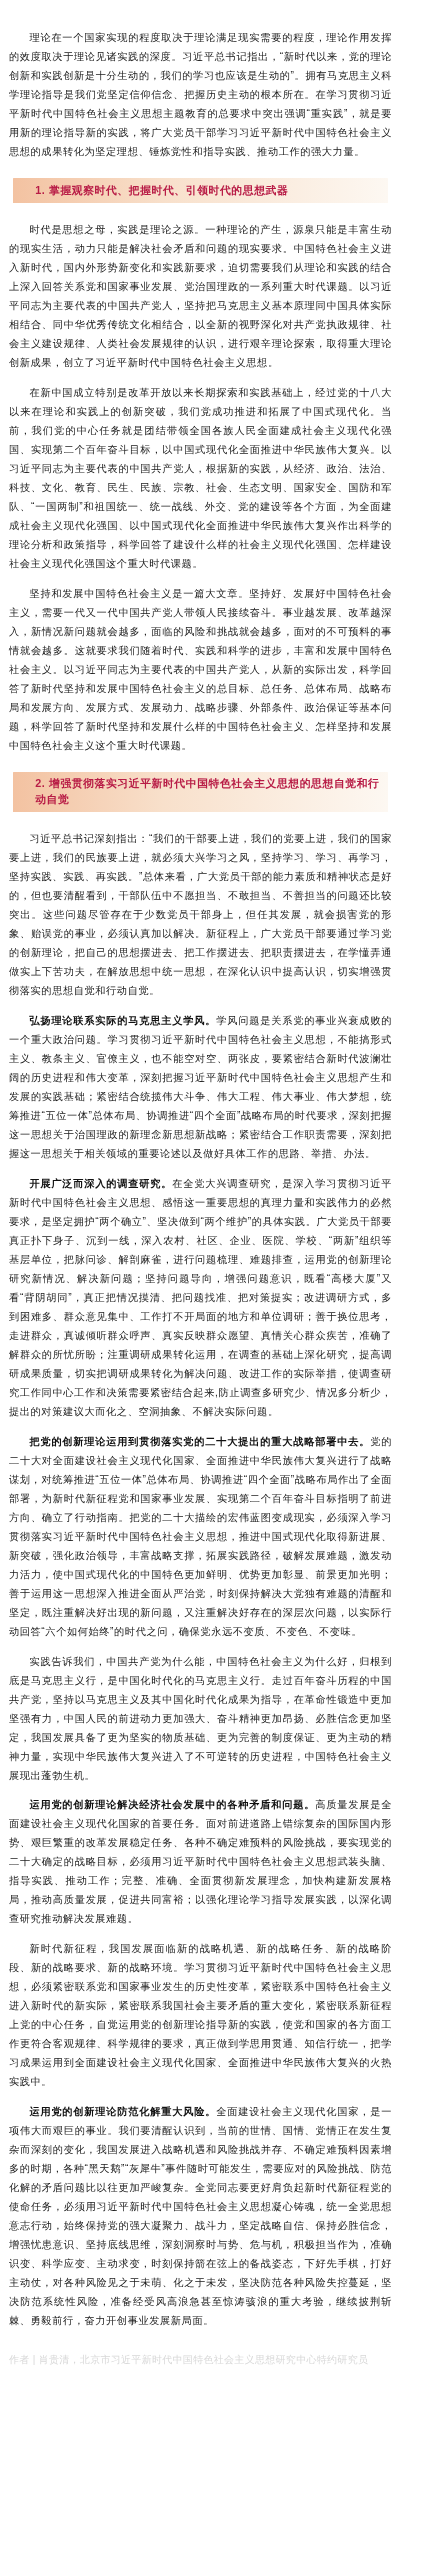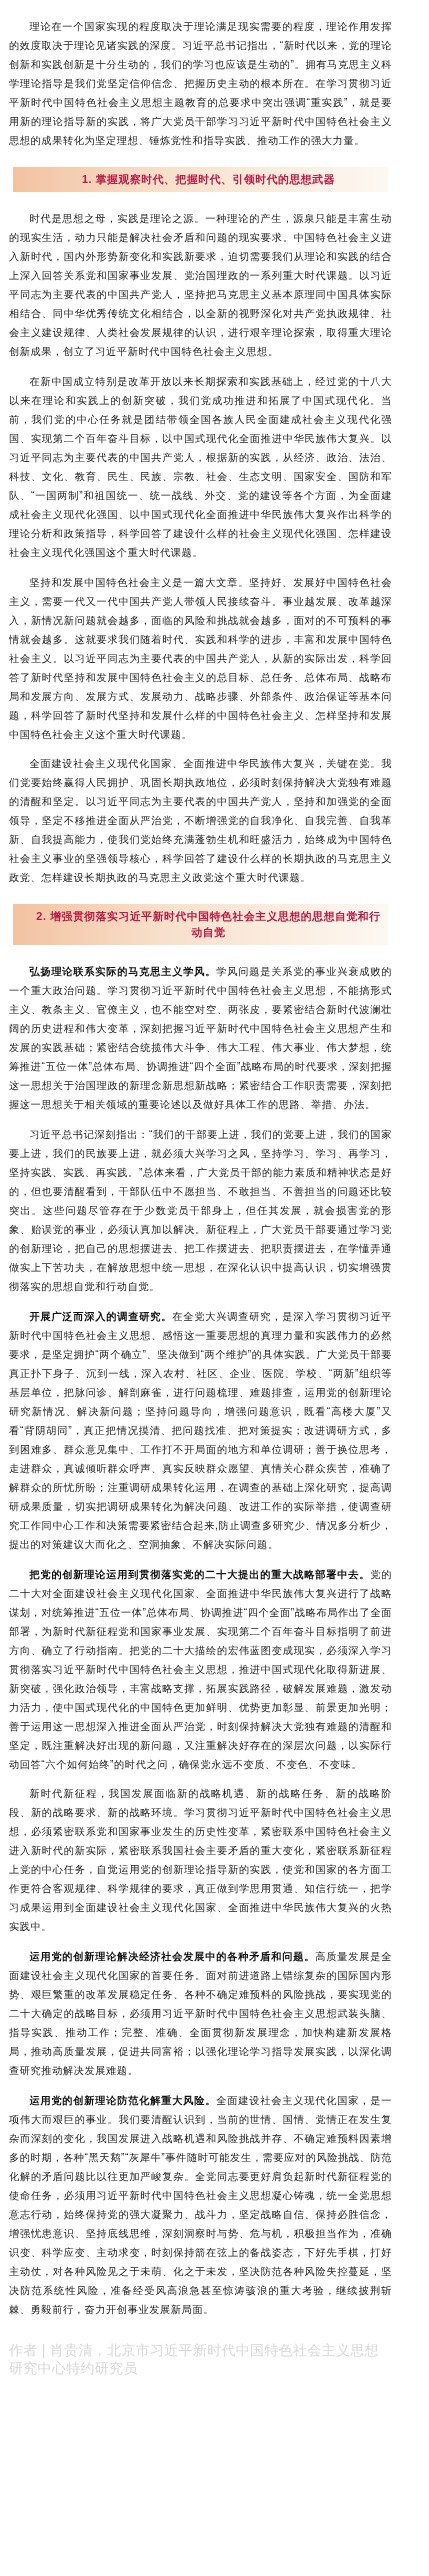--- a/index.html
+++ b/index.html
@@ -3,49 +3,49 @@
 <meta charset="utf-8">
 <style>
   html, body { margin: 0; padding: 0; background: #ffffff; }
   .page {
     width: 415px;
     box-sizing: border-box;
     padding: 6px 23px 13px 9px;
     background: #ffffff;
     font-family: "Liberation Sans", "DejaVu Sans", sans-serif;
     color: #1a1a1a;
+    margin-top: 11px;
   }
   .para {
     font-size: 10.2px;
     line-height: 19px;
     letter-spacing: 0.6px;
     text-align: justify;
     text-indent: 2em;
     margin: 10.8px 0;
     color: #1a1a1a;
     word-break: break-all;
   }
   .para .lead { font-weight: bold; color: #111111; }
   .heading-band {
     margin: 17px 4.2px;
     padding: 4.8px 6px 4.8px 22px;
     background: linear-gradient(to right, #f3c2a1 0%, #f8e0cb 40%, #fdf8f2 100%);
     border-radius: 0.6px;
-    text-align: center;
   }
   .heading-text {
     color: #b81c46;
     font-size: 10.8px;
     font-weight: bold;
     line-height: 15.6px;
     letter-spacing: 0.6px;
   }
   .footer-note {
     margin-top: 23px;
-    font-size: 14px;
+    font-size: 10px;
     letter-spacing: 0.3px;
     color: #d8d8d8;
   }
 </style>
 </head>
 <body>
 
 <div class="page">
   <p class="para">理论在一个国家实现的程度取决于理论满足现实需要的程度，理论作用发挥的效度取决于理论见诸实践的深度。习近平总书记指出，“新时代以来，党的理论创新和实践创新是十分生动的，我们的学习也应该是生动的”。拥有马克思主义科学理论指导是我们党坚定信仰信念、把握历史主动的根本所在。在学习贯彻习近平新时代中国特色社会主义思想主题教育的总要求中突出强调“重实践”，就是要用新的理论指导新的实践，将广大党员干部学习习近平新时代中国特色社会主义思想的成果转化为坚定理想、锤炼党性和指导实践、推动工作的强大力量。</p>
   <div id="sections-root">
@@ -53,43 +53,43 @@
     <div class="heading-band">
       <span class="heading-text">1. 掌握观察时代、把握时代、引领时代的思想武器</span>
     </div>
 
   <p class="para"><span>时代是思想之母，实践是理论之源。一种理论的产生，源泉只能是丰富生动的现实生活，动力只能是解决社会矛盾和问题的现实要求。中国特色社会主义进入新时代，国内外形势新变化和实践新要求，迫切需要我们从理论和实践的结合上深入回答关系党和国家事业发展、党治国理政的一系列重大时代课题。以习近平同志为主要代表的中国共产党人，坚持把马克思主义基本原理同中国具体实际相结合、同中华优秀传统文化相结合，以全新的视野深化对共产党执政规律、社会主义建设规律、人类社会发展规律的认识，进行艰辛理论探索，取得重大理论创新成果，创立了习近平新时代中国特色社会主义思想。</span></p>
 
   <p class="para"><span>在新中国成立特别是改革开放以来长期探索和实践基础上，经过党的十八大以来在理论和实践上的创新突破，我们党成功推进和拓展了中国式现代化。当前，我们党的中心任务就是团结带领全国各族人民全面建成社会主义现代化强国、实现第二个百年奋斗目标，以中国式现代化全面推进中华民族伟大复兴。以习近平同志为主要代表的中国共产党人，根据新的实践，从经济、政治、法治、科技、文化、教育、民生、民族、宗教、社会、生态文明、国家安全、国防和军队、“一国两制”和祖国统一、统一战线、外交、党的建设等各个方面，为全面建成社会主义现代化强国、以中国式现代化全面推进中华民族伟大复兴作出科学的理论分析和政策指导，科学回答了建设什么样的社会主义现代化强国、怎样建设社会主义现代化强国这个重大时代课题。</span></p>
 
   <p class="para"><span>坚持和发展中国特色社会主义是一篇大文章。坚持好、发展好中国特色社会主义，需要一代又一代中国共产党人带领人民接续奋斗。事业越发展、改革越深入，新情况新问题就会越多，面临的风险和挑战就会越多，面对的不可预料的事情就会越多。这就要求我们随着时代、实践和科学的进步，丰富和发展中国特色社会主义。以习近平同志为主要代表的中国共产党人，从新的实际出发，科学回答了新时代坚持和发展中国特色社会主义的总目标、总任务、总体布局、战略布局和发展方向、发展方式、发展动力、战略步骤、外部条件、政治保证等基本问题，科学回答了新时代坚持和发展什么样的中国特色社会主义、怎样坚持和发展中国特色社会主义这个重大时代课题。</span></p>
 
-  <p class="para"><span>全面建设社会主义现代化国家、全面推进中华民族伟大复兴，关键在党。我们党要始终赢得人民拥护、巩固长期执政地位，必须时刻保持解决大党独有难题的清醒和坚定。以习近平同志为主要代表的中国共产党人，坚持和加强党的全面领导，坚定不移推进全面从严治党，不断增强党的自我净化、自我完善、自我革新、自我提高能力，使我们党始终充满蓬勃生机和旺盛活力，始终成为中国特色社会主义事业的坚强领导核心，科学回答了建设什么样的长期执政的马克思主义政党、怎样建设长期执政的马克思主义政党这个重大时代课题。</span></p>
 
 </section>
 
   <section>
     <div class="heading-band">
       <span class="heading-text">2. 增强贯彻落实习近平新时代中国特色社会主义思想的思想自觉和行动自觉</span>
     </div>
 
+  <p class="para"><span>习近平总书记深刻指出：“我们的干部要上进，我们的党要上进，我们的国家要上进，我们的民族要上进，就必须大兴学习之风，坚持学习、学习、再学习，坚持实践、实践、再实践。”总体来看，广大党员干部的能力素质和精神状态是好的，但也要清醒看到，干部队伍中不愿担当、不敢担当、不善担当的问题还比较突出。这些问题尽管存在于少数党员干部身上，但任其发展，就会损害党的形象、贻误党的事业，必须认真加以解决。新征程上，广大党员干部要通过学习党的创新理论，把自己的思想摆进去、把工作摆进去、把职责摆进去，在学懂弄通做实上下苦功夫，在解放思想中统一思想，在深化认识中提高认识，切实增强贯彻落实的思想自觉和行动自觉。</span></p>
+
   <p class="para"><strong class="lead">弘扬理论联系实际的马克思主义学风。</strong><span>学风问题是关系党的事业兴衰成败的一个重大政治问题。学习贯彻习近平新时代中国特色社会主义思想，不能搞形式主义、教条主义、官僚主义，也不能空对空、两张皮，要紧密结合新时代波澜壮阔的历史进程和伟大变革，深刻把握习近平新时代中国特色社会主义思想产生和发展的实践基础；紧密结合统揽伟大斗争、伟大工程、伟大事业、伟大梦想，统筹推进“五位一体”总体布局、协调推进“四个全面”战略布局的时代要求，深刻把握这一思想关于治国理政的新理念新思想新战略；紧密结合工作职责需要，深刻把握这一思想关于相关领域的重要论述以及做好具体工作的思路、举措、办法。</span></p>
-
-  <p class="para"><span>习近平总书记深刻指出：“我们的干部要上进，我们的党要上进，我们的国家要上进，我们的民族要上进，就必须大兴学习之风，坚持学习、学习、再学习，坚持实践、实践、再实践。”总体来看，广大党员干部的能力素质和精神状态是好的，但也要清醒看到，干部队伍中不愿担当、不敢担当、不善担当的问题还比较突出。这些问题尽管存在于少数党员干部身上，但任其发展，就会损害党的形象、贻误党的事业，必须认真加以解决。新征程上，广大党员干部要通过学习党的创新理论，把自己的思想摆进去、把工作摆进去、把职责摆进去，在学懂弄通做实上下苦功夫，在解放思想中统一思想，在深化认识中提高认识，切实增强贯彻落实的思想自觉和行动自觉。</span></p>
 
   <p class="para"><strong class="lead">开展广泛而深入的调查研究。</strong><span>在全党大兴调查研究，是深入学习贯彻习近平新时代中国特色社会主义思想、感悟这一重要思想的真理力量和实践伟力的必然要求，是坚定拥护“两个确立”、坚决做到“两个维护”的具体实践。广大党员干部要真正扑下身子、沉到一线，深入农村、社区、企业、医院、学校、“两新”组织等基层单位，把脉问诊、解剖麻雀，进行问题梳理、难题排查，运用党的创新理论研究新情况、解决新问题；坚持问题导向，增强问题意识，既看“高楼大厦”又看“背阴胡同”，真正把情况摸清、把问题找准、把对策提实；改进调研方式，多到困难多、群众意见集中、工作打不开局面的地方和单位调研；善于换位思考，走进群众，真诚倾听群众呼声、真实反映群众愿望、真情关心群众疾苦，准确了解群众的所忧所盼；注重调研成果转化运用，在调查的基础上深化研究，提高调研成果质量，切实把调研成果转化为解决问题、改进工作的实际举措，使调查研究工作同中心工作和决策需要紧密结合起来,防止调查多研究少、情况多分析少，提出的对策建议大而化之、空洞抽象、不解决实际问题。</span></p>
 
   <p class="para"><strong class="lead">把党的创新理论运用到贯彻落实党的二十大提出的重大战略部署中去。</strong><span>党的二十大对全面建设社会主义现代化国家、全面推进中华民族伟大复兴进行了战略谋划，对统筹推进“五位一体”总体布局、协调推进“四个全面”战略布局作出了全面部署，为新时代新征程党和国家事业发展、实现第二个百年奋斗目标指明了前进方向、确立了行动指南。把党的二十大描绘的宏伟蓝图变成现实，必须深入学习贯彻落实习近平新时代中国特色社会主义思想，推进中国式现代化取得新进展、新突破，强化政治领导，丰富战略支撑，拓展实践路径，破解发展难题，激发动力活力，使中国式现代化的中国特色更加鲜明、优势更加彰显、前景更加光明；善于运用这一思想深入推进全面从严治党，时刻保持解决大党独有难题的清醒和坚定，既注重解决好出现的新问题，又注重解决好存在的深层次问题，以实际行动回答“六个如何始终”的时代之问，确保党永远不变质、不变色、不变味。</span></p>
 </section>
 
   <section>
 
+  <p class="para"><span>实践告诉我们，中国共产党为什么能，中国特色社会主义为什么好，归根到底是马克思主义行，是中国化时代化的马克思主义行。走过百年奋斗历程的中国共产党，坚持以马克思主义及其中国化时代化成果为指导，在革命性锻造中更加坚强有力，中国人民的前进动力更加强大、奋斗精神更加昂扬、必胜信念更加坚定，我国发展具备了更为坚实的物质基础、更为完善的制度保证、更为主动的精神力量，实现中华民族伟大复兴进入了不可逆转的历史进程，中国特色社会主义展现出蓬勃生机。</span></p>
+
+  <p class="para"><strong class="lead">运用党的创新理论解决经济社会发展中的各种矛盾和问题。</strong><span>高质量发展是全面建设社会主义现代化国家的首要任务。面对前进道路上错综复杂的国际国内形势、艰巨繁重的改革发展稳定任务、各种不确定难预料的风险挑战，要实现党的二十大确定的战略目标，必须用习近平新时代中国特色社会主义思想武装头脑、指导实践、推动工作；完整、准确、全面贯彻新发展理念，加快构建新发展格局，推动高质量发展，促进共同富裕；以强化理论学习指导发展实践，以深化调查研究推动解决发展难题。</span></p>
 
   <p class="para"><span>新时代新征程，我国发展面临新的战略机遇、新的战略任务、新的战略阶段、新的战略要求、新的战略环境。学习贯彻习近平新时代中国特色社会主义思想，必须紧密联系党和国家事业发生的历史性变革，紧密联系中国特色社会主义进入新时代的新实际，紧密联系我国社会主要矛盾的重大变化，紧密联系新征程上党的中心任务，自觉运用党的创新理论指导新的实践，使党和国家的各方面工作更符合客观规律、科学规律的要求，真正做到学思用贯通、知信行统一，把学习成果运用到全面建设社会主义现代化国家、全面推进中华民族伟大复兴的火热实践中。</span></p>
-
-  <p class="para"><strong class="lead">运用党的创新理论解决经济社会发展中的各种矛盾和问题。</strong><span>高质量发展是全面建设社会主义现代化国家的首要任务。面对前进道路上错综复杂的国际国内形势、艰巨繁重的改革发展稳定任务、各种不确定难预料的风险挑战，要实现党的二十大确定的战略目标，必须用习近平新时代中国特色社会主义思想武装头脑、指导实践、推动工作；完整、准确、全面贯彻新发展理念，加快构建新发展格局，推动高质量发展，促进共同富裕；以强化理论学习指导发展实践，以深化调查研究推动解决发展难题。</span></p>
 
   <p class="para"><strong class="lead">运用党的创新理论防范化解重大风险。</strong><span>全面建设社会主义现代化国家，是一项伟大而艰巨的事业。我们要清醒认识到，当前的世情、国情、党情正在发生复杂而深刻的变化，我国发展进入战略机遇和风险挑战并存、不确定难预料因素增多的时期，各种“黑天鹅”“灰犀牛”事件随时可能发生，需要应对的风险挑战、防范化解的矛盾问题比以往更加严峻复杂。全党同志要更好肩负起新时代新征程党的使命任务，必须用习近平新时代中国特色社会主义思想凝心铸魂，统一全党思想意志行动，始终保持党的强大凝聚力、战斗力，坚定战略自信、保持必胜信念，增强忧患意识、坚持底线思维，深刻洞察时与势、危与机，积极担当作为，准确识变、科学应变、主动求变，时刻保持箭在弦上的备战姿态，下好先手棋，打好主动仗，对各种风险见之于未萌、化之于未发，坚决防范各种风险失控蔓延，坚决防范系统性风险，准备经受风高浪急甚至惊涛骇浪的重大考验，继续披荆斩棘、勇毅前行，奋力开创事业发展新局面。</span></p>
 </section>
 </div>
   <div class="footer-note">作者 | 肖贵清，北京市习近平新时代中国特色社会主义思想研究中心特约研究员</div>
 </div>
 
 
 </body></html>

